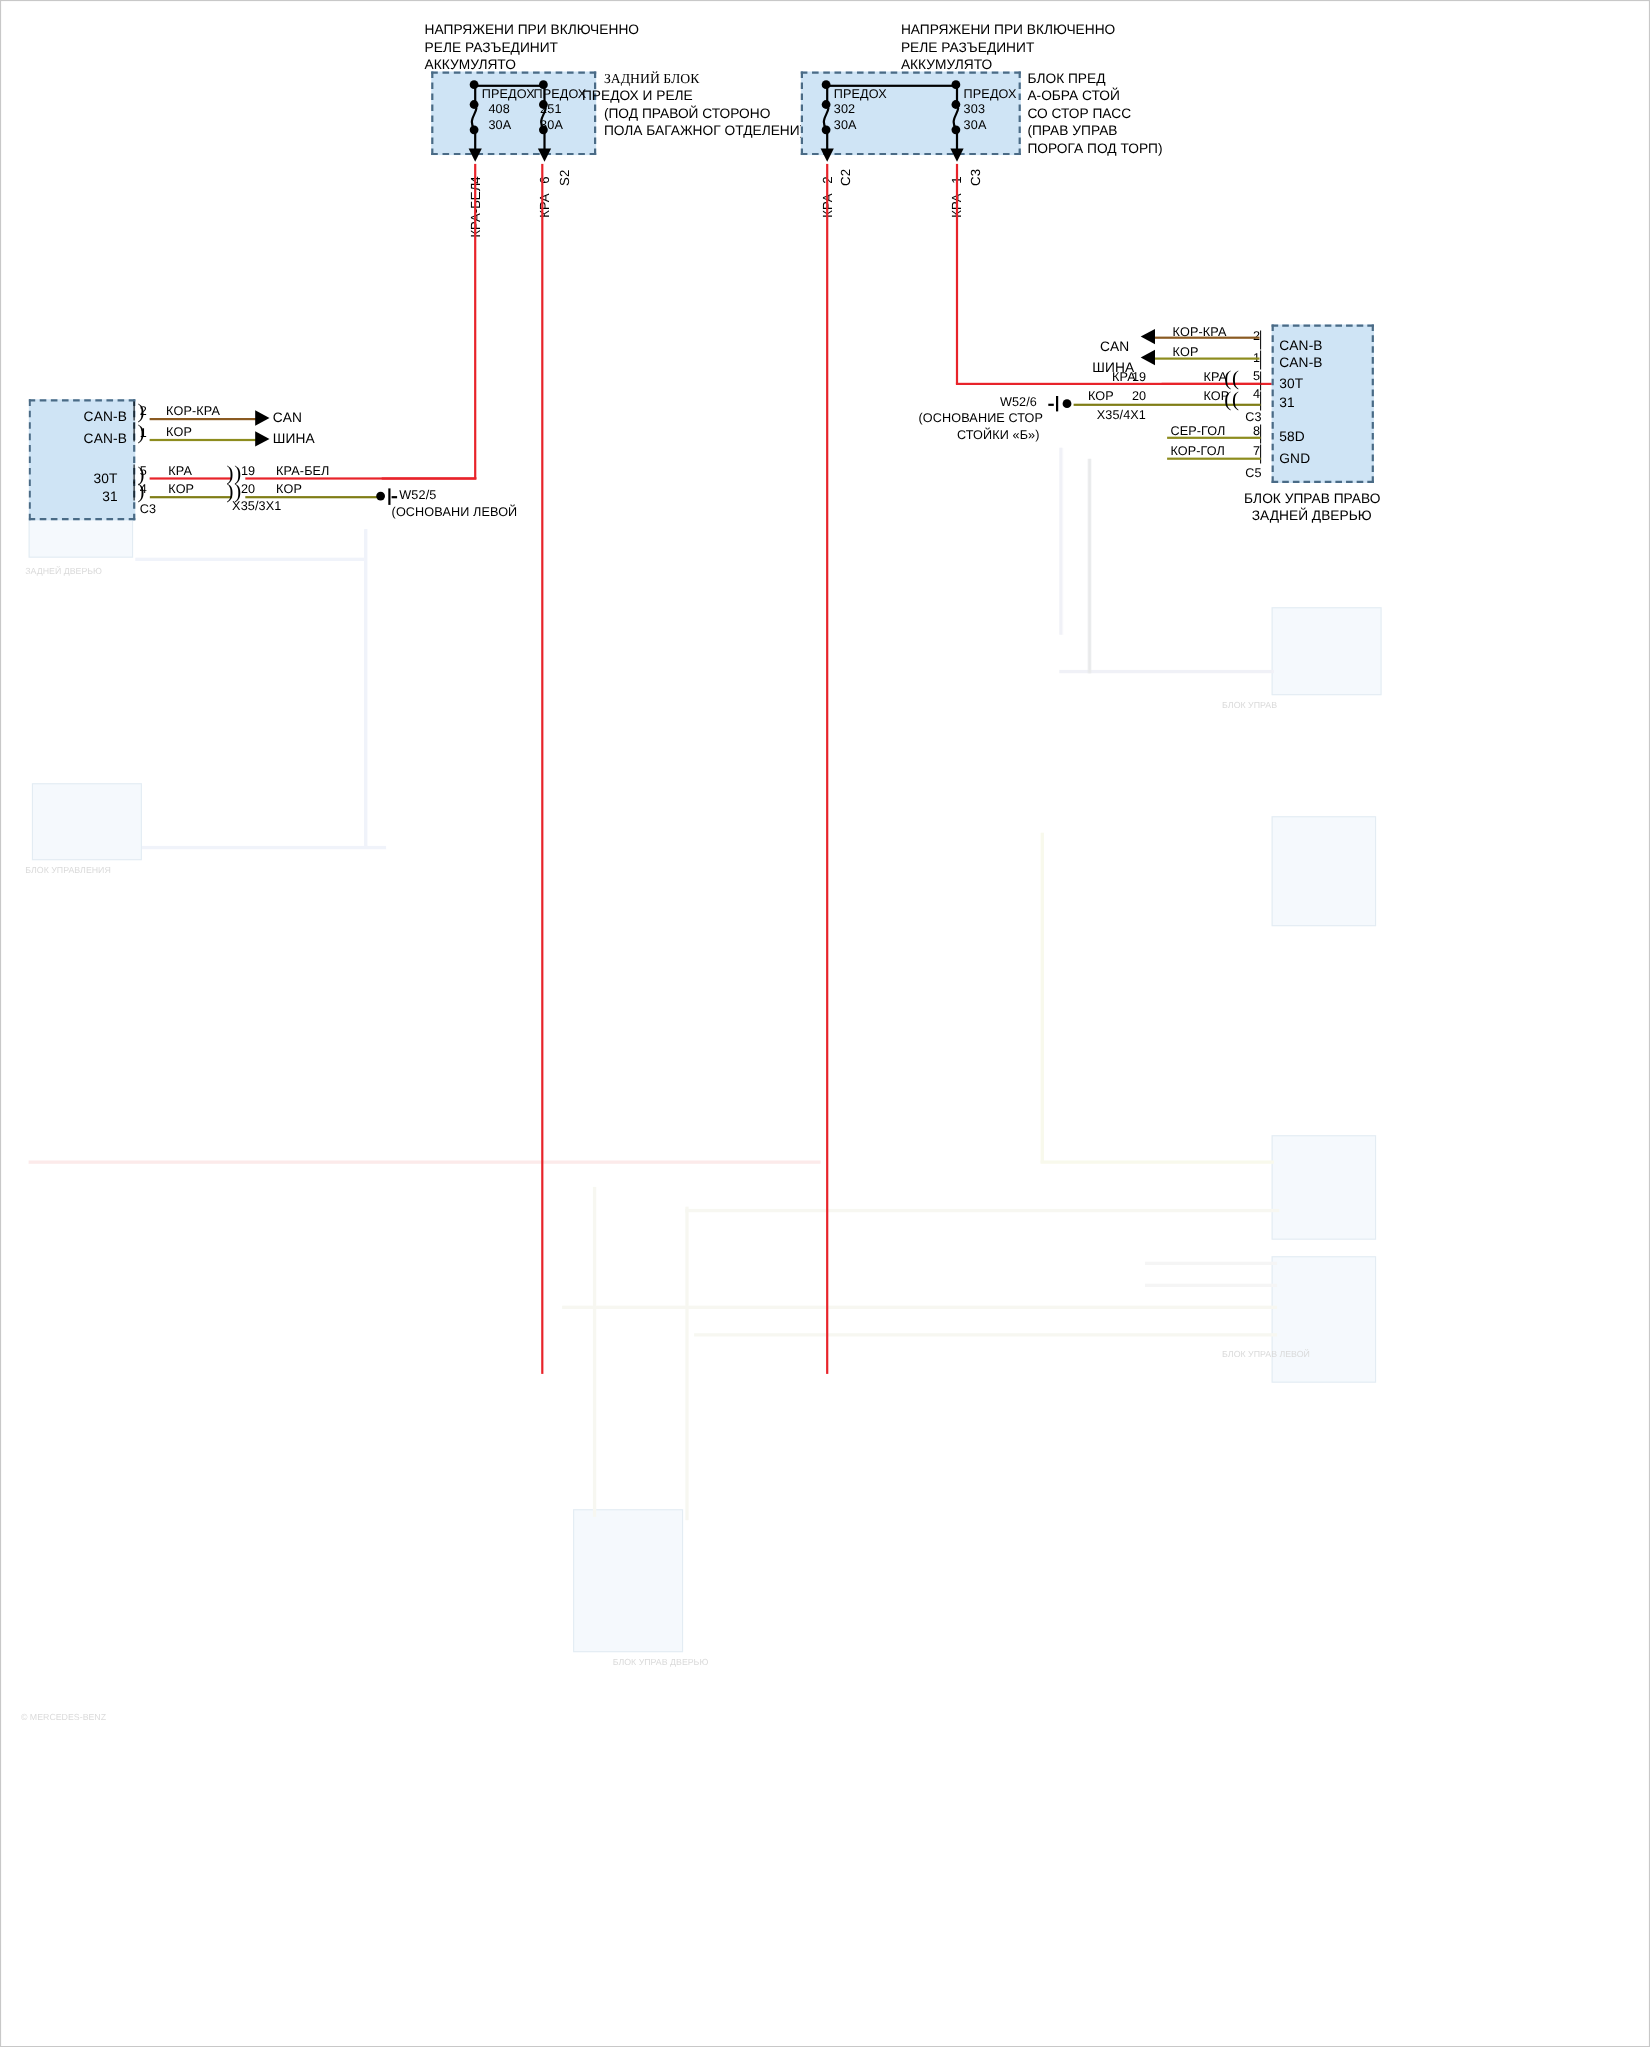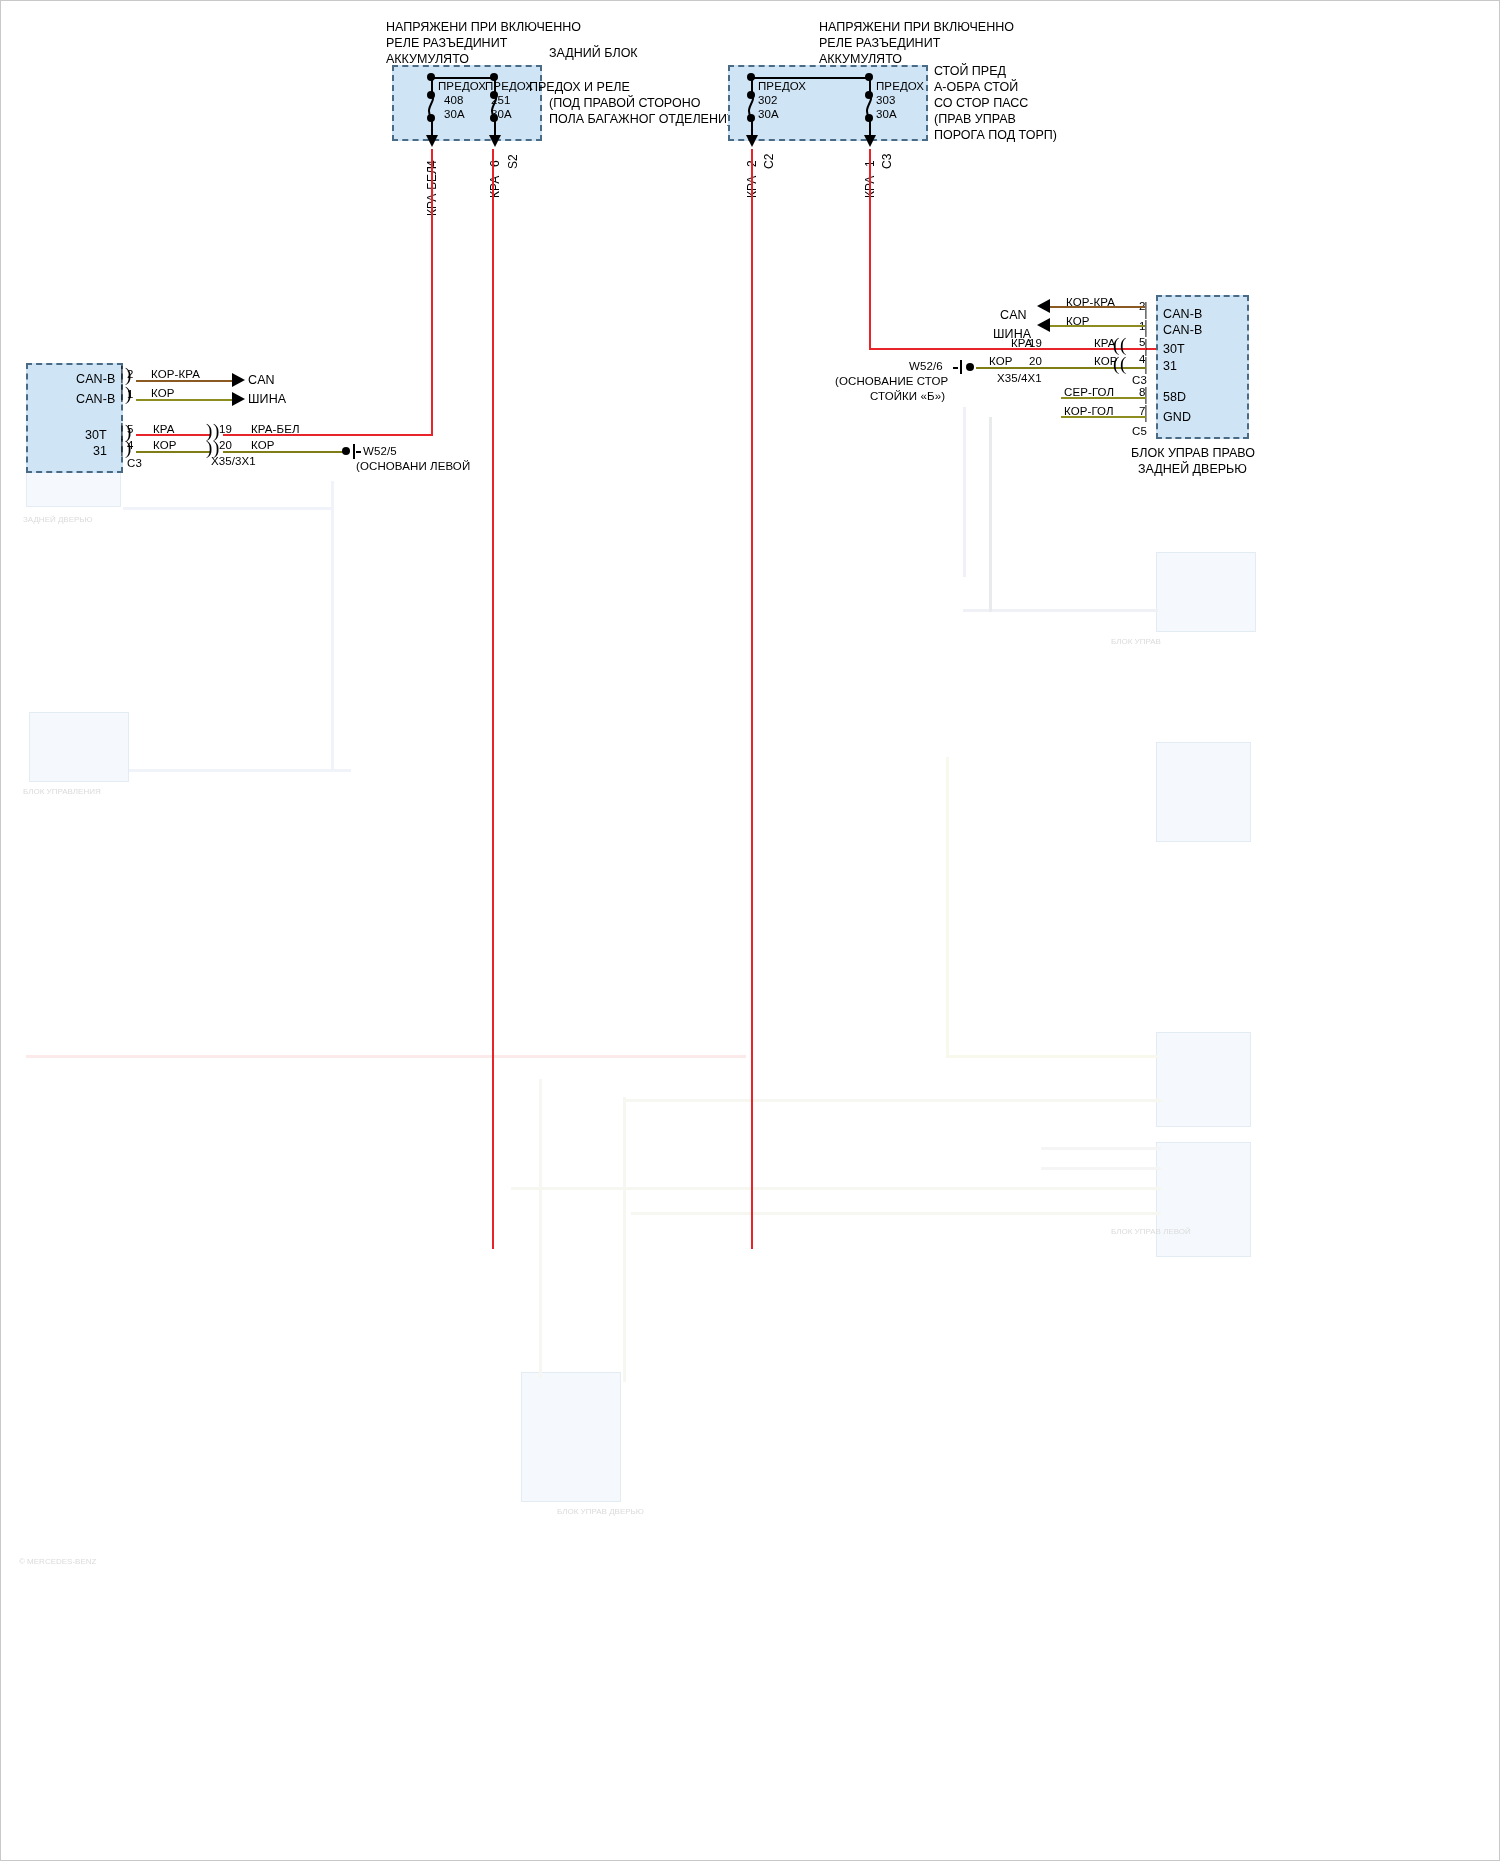--- a/index.html
+++ b/index.html
@@ -112,21 +112,21 @@
   <div class="wire v blk" style="left:493px;top:119px;height:18px;"></div>
 
   <div class="lbl sm" style="left:437px;top:78px;">ПРЕДОХ</div>
   <div class="lbl sm" style="left:443px;top:92px;">408</div>
   <div class="lbl sm" style="left:443px;top:106px;">30A</div>
 
   <div class="lbl sm" style="left:484px;top:78px;">ПРЕДОХ</div>
   <div class="lbl sm" style="left:490px;top:92px;">251</div>
   <div class="lbl sm" style="left:490px;top:106px;">30A</div>
 
-  <div class="cap" style="left:548px;top:44px;">ЗАДНИЙ БЛОК</div>
+  <div class="cap" style="left:548px;top:62px;font-family:Liberation Serif, serif;">ЗАДНИЙ БЛОК</div>
   <div class="cap" style="left:528px;top:78px;">ПРЕДОХ И РЕЛЕ</div>
   <div class="cap" style="left:548px;top:94px;">(ПОД ПРАВОЙ СТОРОНО</div>
   <div class="cap" style="left:548px;top:110px;">ПОЛА БАГАЖНОГ ОТДЕЛЕНИ)</div>
 
   <div class="arrowD" style="left:425px;top:134px;"></div>
   <div class="arrowD" style="left:488px;top:134px;"></div>
 
   <div class="vert" style="left:424px;top:166px;">4</div>
   <div class="vert" style="left:487px;top:166px;">6</div>
   <div class="vert" style="left:505px;top:168px;">S2</div>
@@ -161,21 +161,21 @@
   <div class="wire v blk" style="left:868px;top:119px;height:18px;"></div>
 
   <div class="lbl sm" style="left:757px;top:78px;">ПРЕДОХ</div>
   <div class="lbl sm" style="left:757px;top:92px;">302</div>
   <div class="lbl sm" style="left:757px;top:106px;">30A</div>
 
   <div class="lbl sm" style="left:875px;top:78px;">ПРЕДОХ</div>
   <div class="lbl sm" style="left:875px;top:92px;">303</div>
   <div class="lbl sm" style="left:875px;top:106px;">30A</div>
 
-  <div class="cap" style="left:933px;top:62px;">СТОЙ ПРЕД</div>
+  <div class="cap" style="left:933px;top:62px;">БЛОК ПРЕД</div>
   <div class="cap" style="left:933px;top:78px;">А-ОБРА СТОЙ</div>
   <div class="cap" style="left:933px;top:94px;">СО СТОР ПАСС</div>
   <div class="cap" style="left:933px;top:110px;">(ПРАВ УПРАВ</div>
   <div class="cap" style="left:933px;top:126px;">ПОРОГА ПОД ТОРП)</div>
 
   <div class="arrowD" style="left:745px;top:134px;"></div>
   <div class="arrowD" style="left:863px;top:134px;"></div>
 
   <div class="vert" style="left:744px;top:166px;">2</div>
   <div class="vert" style="left:761px;top:168px;">C2</div>

